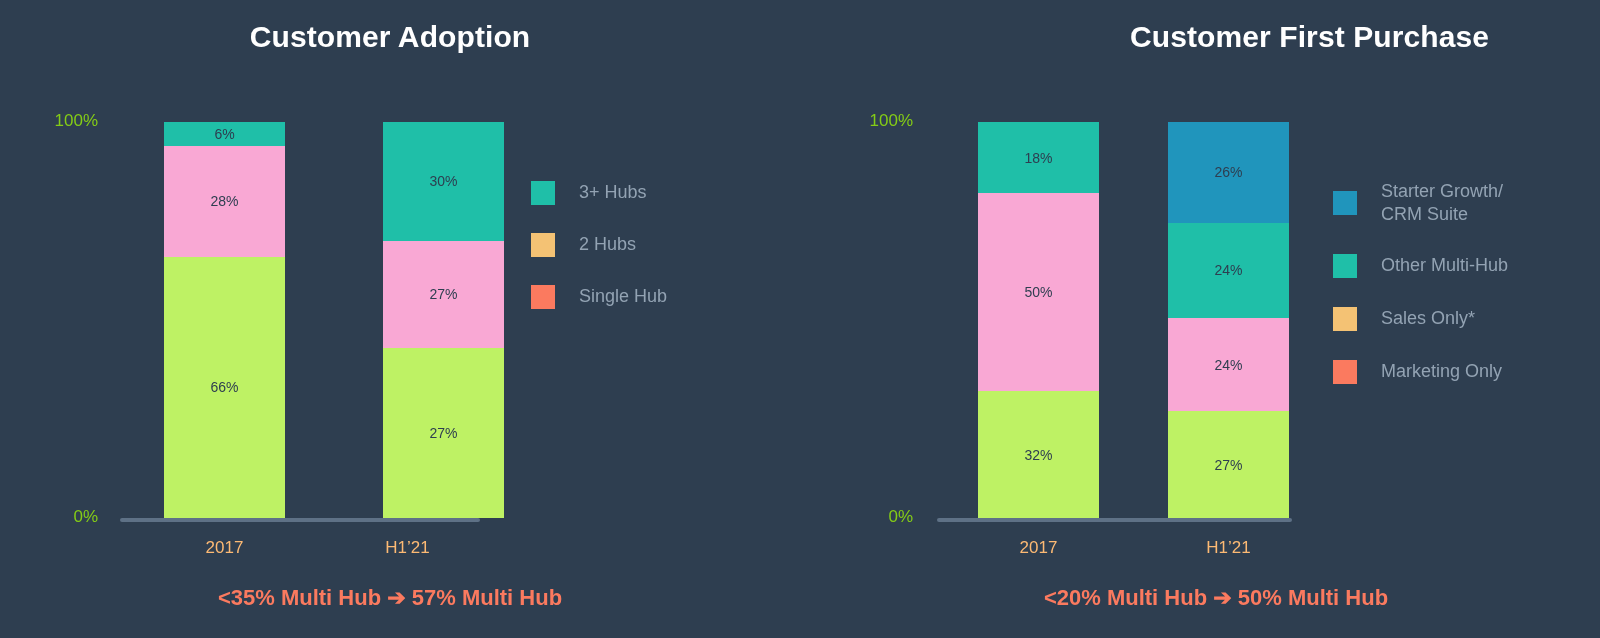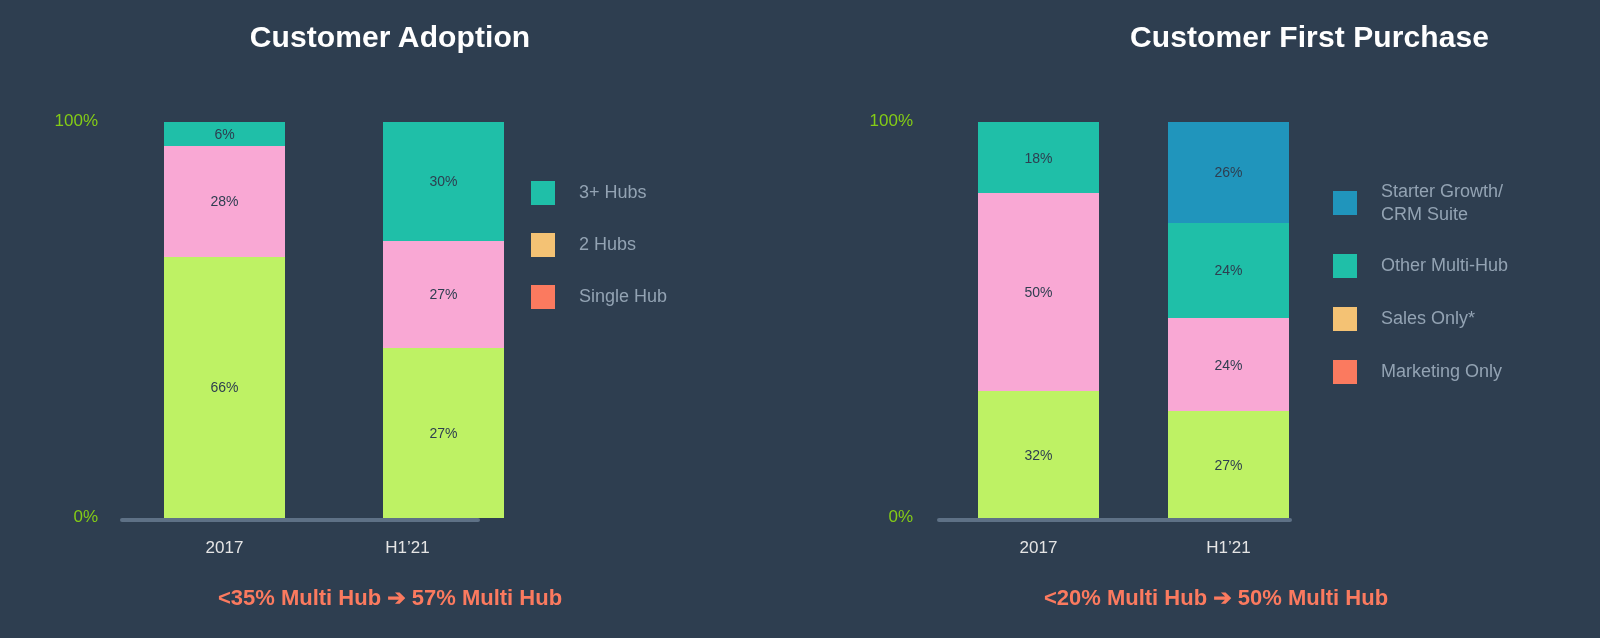--- a/index.html
+++ b/index.html
@@ -109,21 +109,21 @@
   .seg.c-teal   { background: #1fbfa8; }
   .seg.c-yellow { background: #f9a8d4; }
   .seg.c-salmon { background: #bef264; }
   .seg.c-blue   { background: #2095bc; }
 
   .tick {
     position: absolute;
     top: 416px;
     width: 121px;
     text-align: center;
-    color: #e5e5e5;
+    color: #fdba74;
     font-size: 17px;
     white-space: nowrap;
   }
   #plot-left  .tick.tick-a { left: 44px;  }
   #plot-left  .tick.tick-b { left: 227px; }
   #plot-right .tick.tick-a { left: 43px;  }
   #plot-right .tick.tick-b { left: 233px; }
 
   
   .legend {

